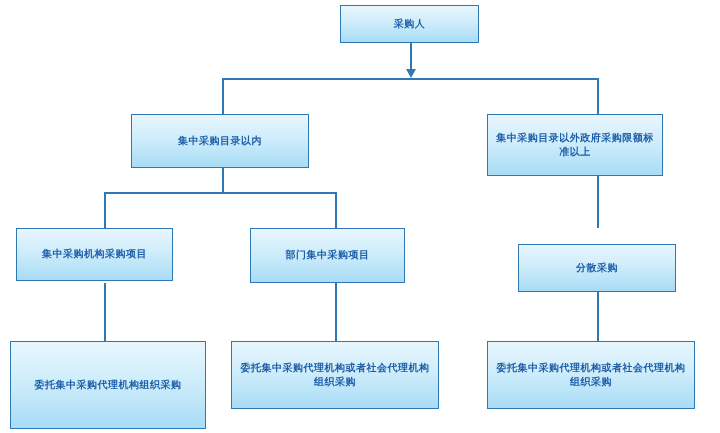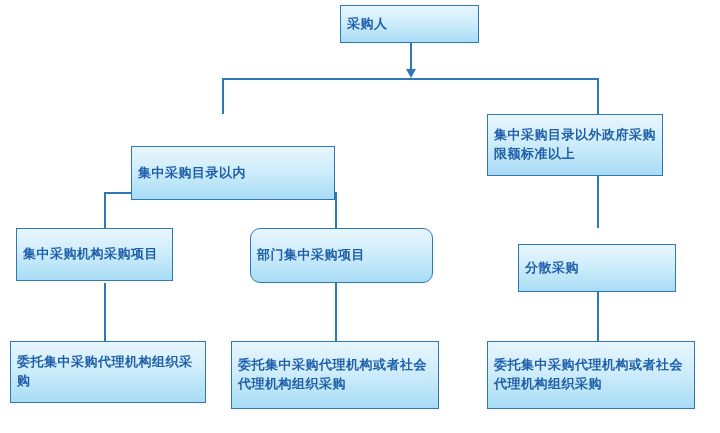--- a/index.html
+++ b/index.html
@@ -18,23 +18,24 @@
     overflow: hidden;
   }
   .node {
     position: absolute;
     box-sizing: border-box;
     border: 1px solid #2E78B5;
     background: linear-gradient(to bottom, #E8F6FD 0%, #CFEDFB 45%, #A8DCF5 100%);
     display: flex;
     align-items: center;
     justify-content: center;
+    text-align: center;
     color: #1F5FA9;
     font-weight: bold;
-    font-size: 13px;
+    font-size: 10px;
     line-height: 1.45;
     letter-spacing: 0.5px;
     padding: 2px 6px;
   }
   .node .label {
     display: block;
     width: 100%;
   }
   .conn {
     position: absolute;
@@ -75,41 +76,41 @@
   <div class="conn v" style="left:597px; top:176px; width:1.5px; height:52px;"></div>
 
   <div class="conn v" style="left:104px; top:283px; width:1.5px; height:58px;"></div>
   <div class="conn v" style="left:335px; top:283px; width:1.5px; height:58px;"></div>
   <div class="conn v" style="left:597px; top:276px; width:1.5px; height:65px;"></div>
 
   <div class="node" style="left:340px; top:5px; width:139px; height:38px;">
     <span class="label">采购人</span>
   </div>
 
-  <div class="node" style="left:131px; top:114px; width:204px; height:54px;margin-top:32px;">
+  <div class="node" style="left:131px; top:114px; width:178px; height:54px;">
     <span class="label">集中采购目录以内</span>
   </div>
 
   <div class="node" style="left:487px; top:114px; width:176px; height:62px;">
     <span class="label">集中采购目录以外政府采购限额标准以上</span>
   </div>
 
   <div class="node" style="left:16px; top:228px; width:157px; height:53px;">
     <span class="label">集中采购机构采购项目</span>
   </div>
 
-  <div class="node" style="left:250px; top:228px; width:183px; height:55px;border-radius:10px;">
+  <div class="node" style="left:250px; top:228px; width:155px; height:55px;">
     <span class="label">部门集中采购项目</span>
   </div>
 
   <div class="node" style="left:518px; top:244px; width:158px; height:48px;">
     <span class="label">分散采购</span>
   </div>
 
-  <div class="node" style="left:10px; top:341px; width:196px; height:62px;">
+  <div class="node" style="left:10px; top:341px; width:196px; height:88px;">
     <span class="label">委托集中采购代理机构组织采购</span>
   </div>
 
   <div class="node" style="left:231px; top:341px; width:208px; height:68px;">
     <span class="label">委托集中采购代理机构或者社会代理机构组织采购</span>
   </div>
 
   <div class="node" style="left:487px; top:341px; width:208px; height:68px;">
     <span class="label">委托集中采购代理机构或者社会代理机构组织采购</span>
   </div>

